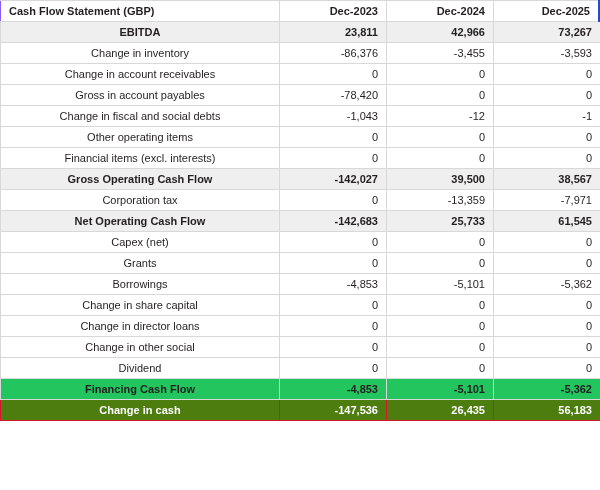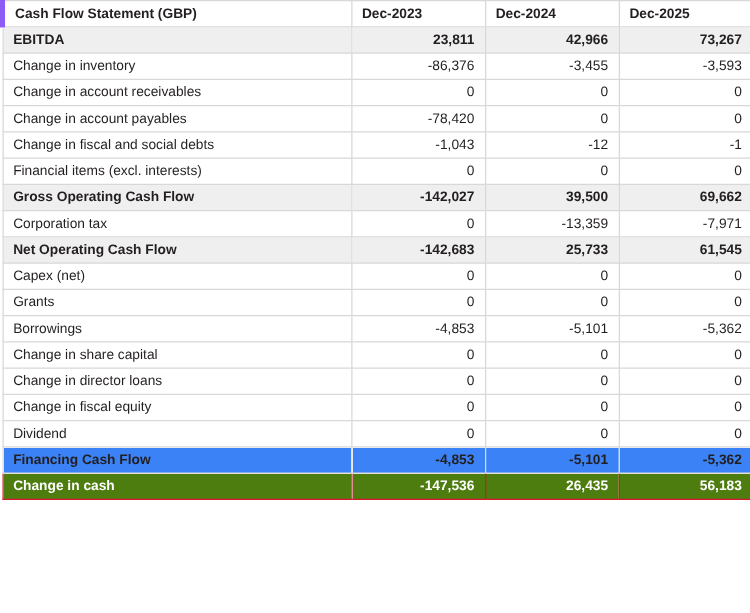--- a/index.html
+++ b/index.html
@@ -35,31 +35,31 @@
   }
   
   thead th {
     background: #ffffff;
     font-weight: bold;
     font-size: 11px;
     border-top: 1px solid #9a9a9a;
     border-bottom: 1px solid #9a9a9a;
     color: #231f20;
   }
-  thead th.h-label { text-align: left; border-left: 4px solid #8b5cf6; }
-  thead th.h-val { text-align: left; }
-  thead th.h-last { border-right: 1px solid #1d4ed8; }
-
-  td.lbl { text-align: left; }
+  thead th.h-label { text-align: left; border-left: 1px solid #8b5cf6; }
+  thead th.h-val { text-align: right; }
+  thead th.h-last { border-right: 5px solid #1d4ed8; }
+
+  td.lbl { text-align: center; }
   td.val { text-align: right; }
 
   tr.r-normal td { background: #ffffff; font-weight: normal; }
   tr.r-sub td { background: #efefef; font-weight: bold; }
   tr.r-total td { background: #4d7c0f; color: #ffffff; font-weight: bold; border-color: #d6172f; }
-  tr.r-plain-bold td { background: #3b82f6; font-weight: bold; }
+  tr.r-plain-bold td { background: #22c55e; font-weight: bold; }
 
   tr.spacer td {
     height: 7px;
     line-height: 7px;
     border: none;
     background: #ffffff;
     padding: 0;
   }
 </style>
 </head>
@@ -94,42 +94,48 @@
           <td class="val">-3,455</td>
           <td class="val">-3,593</td>
         </tr>
         <tr class="r-normal">
           <td class="lbl">Change in account receivables</td>
           <td class="val">0</td>
           <td class="val">0</td>
           <td class="val">0</td>
         </tr>
         <tr class="r-normal">
-          <td class="lbl">Change in account payables</td>
+          <td class="lbl">Gross in account payables</td>
           <td class="val">-78,420</td>
           <td class="val">0</td>
           <td class="val">0</td>
         </tr>
         <tr class="r-normal">
           <td class="lbl">Change in fiscal and social debts</td>
           <td class="val">-1,043</td>
           <td class="val">-12</td>
           <td class="val">-1</td>
         </tr>
         <tr class="r-normal">
+          <td class="lbl">Other operating items</td>
+          <td class="val">0</td>
+          <td class="val">0</td>
+          <td class="val">0</td>
+        </tr>
+        <tr class="r-normal">
           <td class="lbl">Financial items (excl. interests)</td>
           <td class="val">0</td>
           <td class="val">0</td>
           <td class="val">0</td>
         </tr>
         <tr class="r-sub">
           <td class="lbl">Gross Operating Cash Flow</td>
           <td class="val">-142,027</td>
           <td class="val">39,500</td>
-          <td class="val">69,662</td>
+          <td class="val">38,567</td>
         </tr>
         <tr class="r-normal">
           <td class="lbl">Corporation tax</td>
           <td class="val">0</td>
           <td class="val">-13,359</td>
           <td class="val">-7,971</td>
         </tr>
         <tr class="r-sub">
           <td class="lbl">Net Operating Cash Flow</td>
           <td class="val">-142,683</td>
@@ -160,21 +166,21 @@
           <td class="val">0</td>
           <td class="val">0</td>
         </tr>
         <tr class="r-normal">
           <td class="lbl">Change in director loans</td>
           <td class="val">0</td>
           <td class="val">0</td>
           <td class="val">0</td>
         </tr>
         <tr class="r-normal">
-          <td class="lbl">Change in fiscal equity</td>
+          <td class="lbl">Change in other social</td>
           <td class="val">0</td>
           <td class="val">0</td>
           <td class="val">0</td>
         </tr>
         <tr class="r-normal">
           <td class="lbl">Dividend</td>
           <td class="val">0</td>
           <td class="val">0</td>
           <td class="val">0</td>
         </tr>

